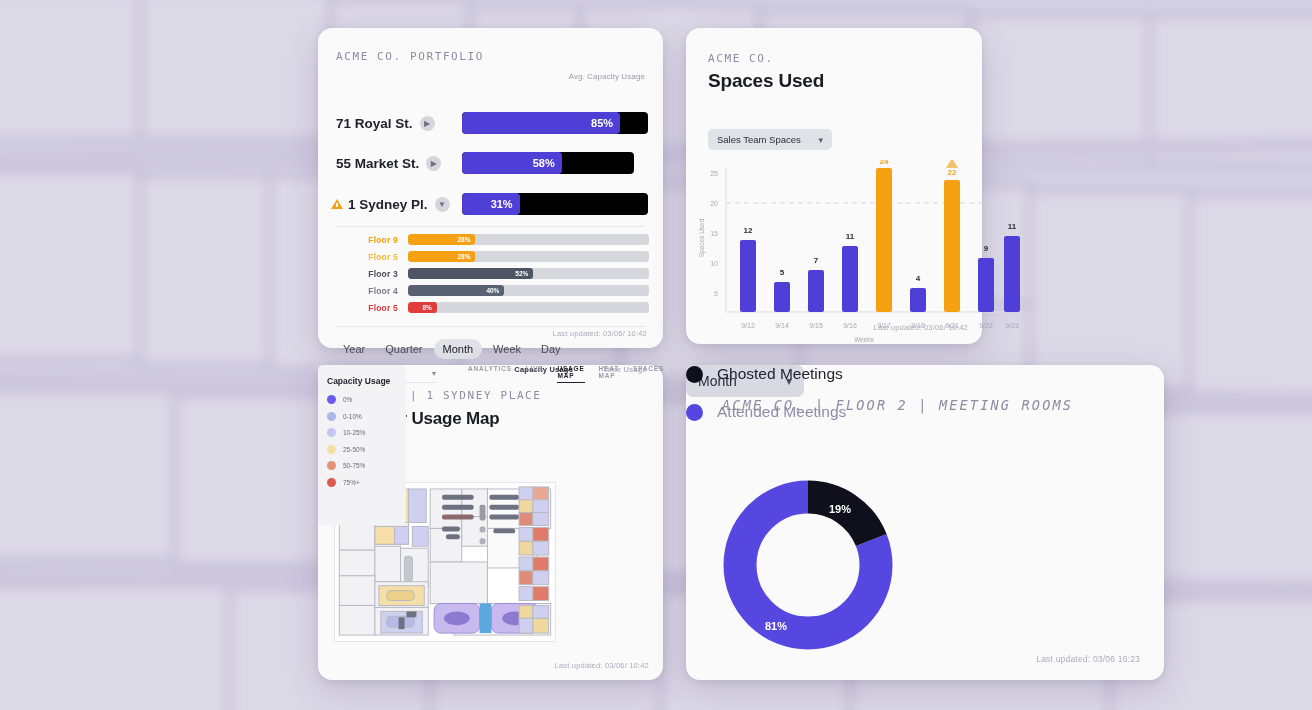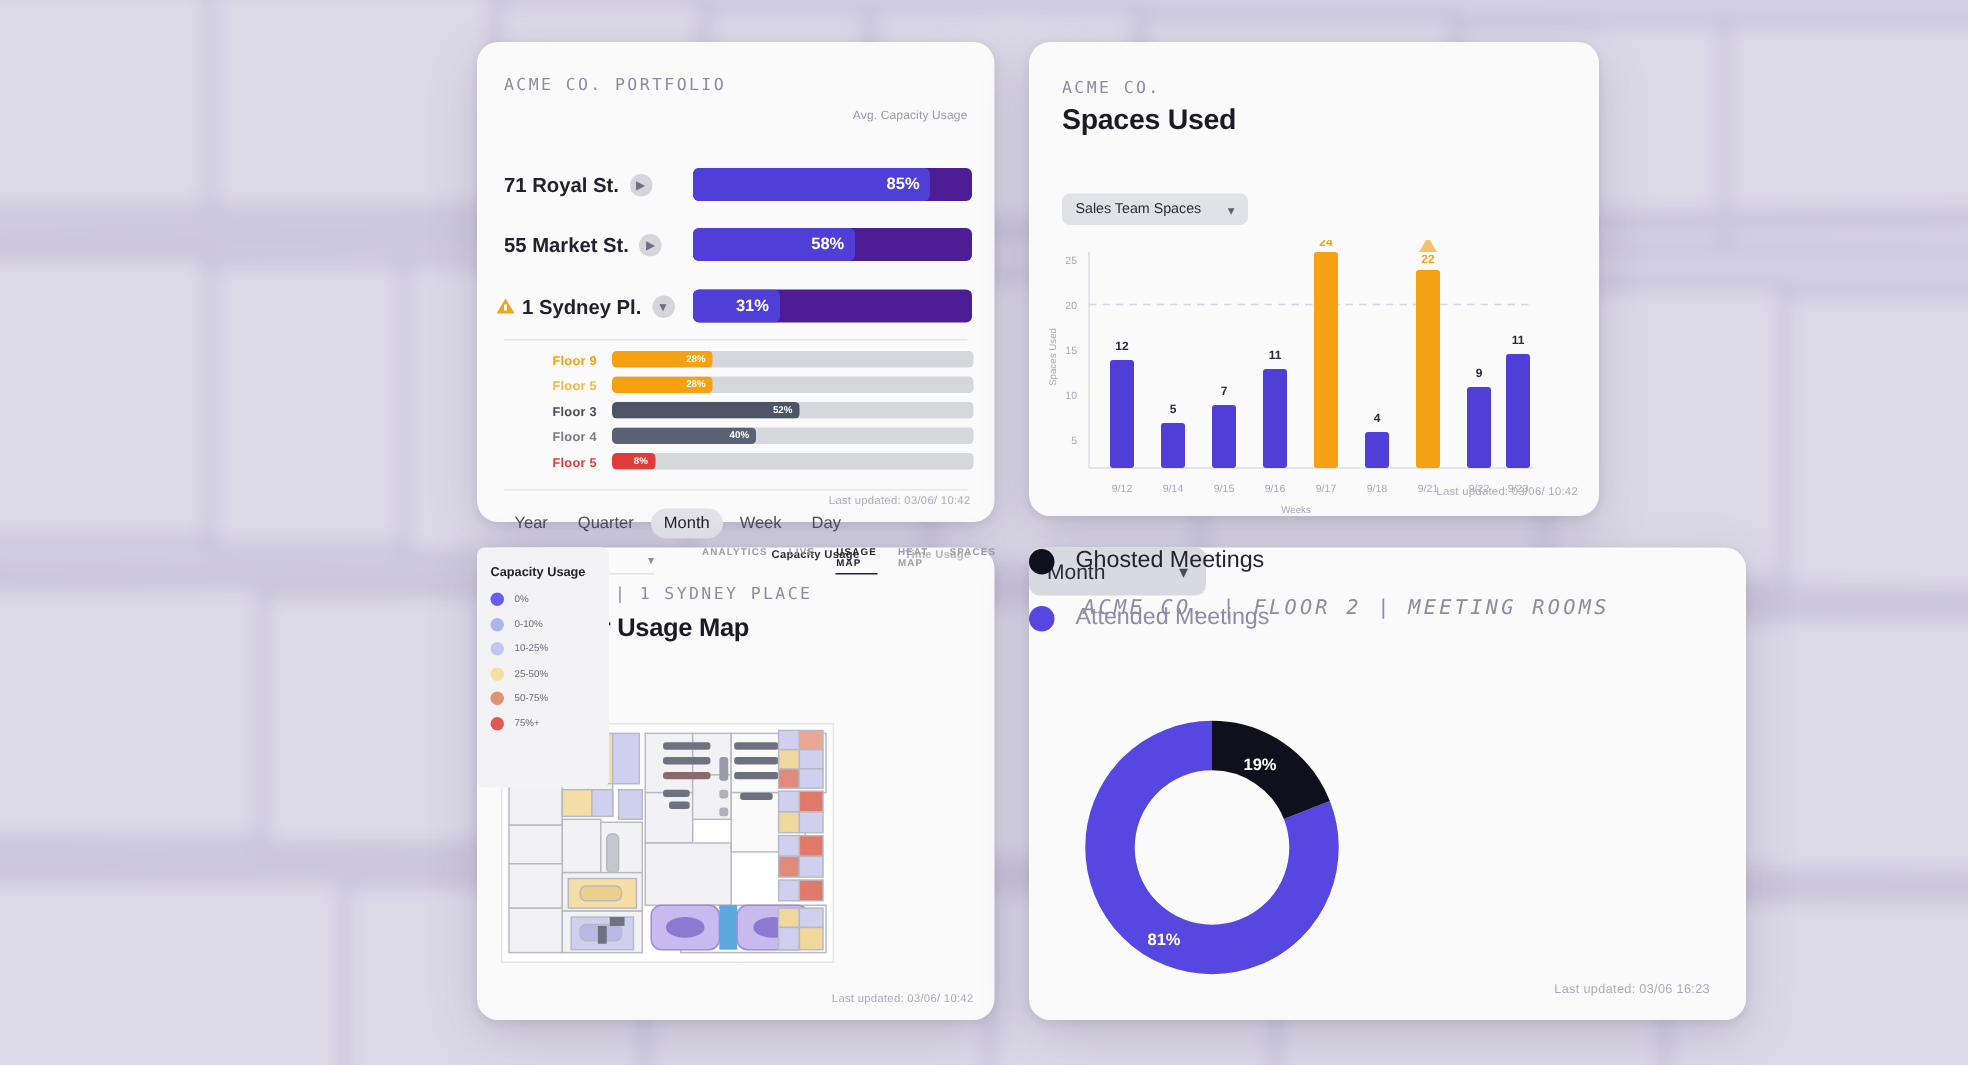--- a/index.html
+++ b/index.html
@@ -16,21 +16,21 @@
             filter: blur(6px); opacity: .85; }
 
   
   .card {
     position: absolute;
     background: #fafafa;
     border-radius: 14px;
     box-shadow: 0 10px 34px rgba(60,50,95,.18), 0 2px 6px rgba(60,50,95,.10);
   }
   #card-portfolio { left: 318px; top: 28px; width: 345px; height: 320px; padding-left: 12px; }
-  #card-spaces    { left: 686px; top: 28px; width: 380px; height: 316px; }
+  #card-spaces    { left: 686px; top: 28px; width: 296px; height: 316px; }
   #card-usagemap  { left: 318px; top: 365px; width: 345px; height: 315px; }
   #card-meeting   { left: 686px; top: 365px; width: 478px; height: 315px; }
 
   .eyebrow {
     font-family: "DejaVu Sans Mono", monospace;
     font-size: 11px; letter-spacing: 1.6px; color: #8d8ba0;
     text-transform: uppercase;
   }
   .cardtitle { font-size: 19px; font-weight: bold; color: #1b1b24; letter-spacing: -.2px; }
   .stamp { position: absolute; font-size: 7.5px; color: #adabba; letter-spacing: .2px; }
@@ -42,21 +42,21 @@
   .site-name { font-size: 13.5px; font-weight: bold; color: #22222c; white-space: nowrap; }
   .chev {
     width: 15px; height: 15px; border-radius: 50%; background: #d6d5de;
     display: inline-flex; align-items: center; justify-content: center;
     font-size: 8px; color: #6f6d80; margin-left: 7px; flex: 0 0 auto;
   }
   .warn-tri { width: 0; height: 0; border-left: 6px solid transparent; border-right: 6px solid transparent;
               border-bottom: 10px solid #f0a31d; margin-right: 5px; flex: 0 0 auto; position: relative; }
   .warn-tri::after { content:""; position:absolute; left:-1px; top:4px; width:2px; height:4px; background:#fff; }
   .track {
-    position: absolute; background: #4c1d95; border-radius: 4px; overflow: hidden;
+    position: absolute; background: #000000; border-radius: 4px; overflow: hidden;
   }
   .fill { height: 100%; border-radius: 4px; display: flex; align-items: center; justify-content: flex-end; }
   .fill span { font-size: 11px; font-weight: bold; color: #fff; padding-right: 7px; }
   .floor-row { position: absolute; display: flex; align-items: center; }
   .floor-lbl { width: 62px; text-align: right; font-size: 8.5px; font-weight: bold; letter-spacing: .2px; }
   .ftrack { height: 11px; background: #d6d7dd; border-radius: 3px; overflow: hidden; flex: 1; margin-left: 10px; }
   .ffill { height: 100%; border-radius: 3px; display: flex; align-items: center; justify-content: flex-end; }
   .ffill span { font-size: 6.5px; font-weight: bold; color: #fff; padding-right: 5px; }
   .divider { position: absolute; left: 18px; right: 18px; height: 1px; background: #e6e6ea; }
   .rangebar { position: absolute; left: 16px; top: 311px; display: flex; align-items: center; gap: 2px; }
@@ -169,21 +169,21 @@
   <div class="track" style="left:462px;left:144px;top:84px;width:186px;height:22px;">
     <div class="fill" style="width:85%;background:#4f3fd6;">
       <span>85%</span>
     </div>
   </div>
 
   <div class="site-row" style="top:122px;">
     <span class="site-name">55 Market St.</span>
     <span class="chev">▶</span>
   </div>
-  <div class="track" style="left:144px;top:124px;width:186px;height:22px;">
+  <div class="track" style="left:144px;top:124px;width:172px;height:22px;">
     <div class="fill" style="width:58%;background:#4f3fd6;">
       <span>58%</span>
     </div>
   </div>
 
   <div class="site-row" style="top:163px;left:13px;">
     <span class="warn-tri"></span>
     <span class="site-name">1 Sydney Pl.</span>
     <span class="chev">▼</span>
   </div>

